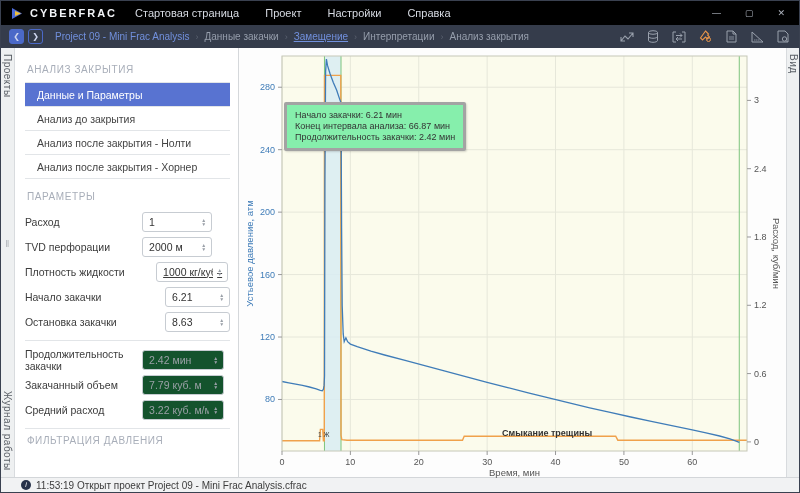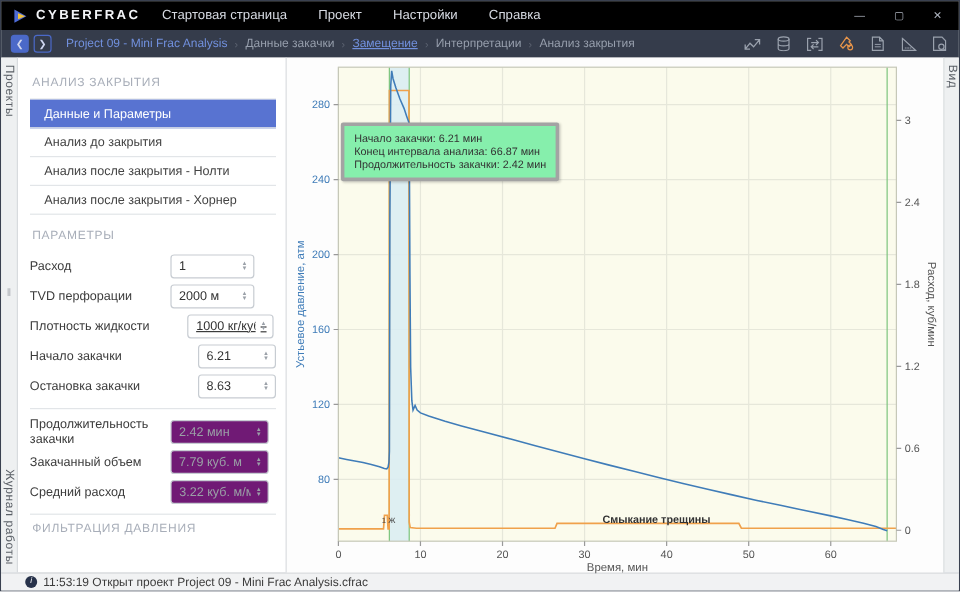--- a/index.html
+++ b/index.html
@@ -38,21 +38,21 @@
   .sidebar { width:226px; background:#fff; border-right:1px solid #d5d8db; padding:12px 8px 4px 10px; font-size:10.5px; color:#3c3c3c; overflow:hidden; }
   .sec-h { font-size:10px; letter-spacing:.6px; color:#a8aeb9; margin:4px 0 7px 2px; }
   .navlist { border-top:1px solid #e2e5e8; margin-bottom:12px; }
   .navitem { height:24px; line-height:24px; padding-left:12px; border-bottom:1px solid #e2e5e8; color:#444; cursor:default; }
   .navitem.sel { background:#5873d1; color:#fff; }
   .prow { display:flex; align-items:center; height:25px; }
   .plabel { flex:1; color:#3c3c3c; }
   .spin { display:flex; align-items:center; border:1px solid #c7ccd2; border-radius:3px; height:20px; background:#fff; padding:0 3px 0 0; }
   .spin input { border:none; outline:none; width:100%; font-size:10.5px; padding:0 2px 0 6px; color:#333; background:transparent; font-family:"Liberation Sans",sans-serif; }
   .spin .arr { display:flex; flex-direction:column; justify-content:center; line-height:4px; font-size:5px; color:#9aa0a8; padding:0 2px; }
-  .spin.dis { background:#701a75; }
+  .spin.dis { background:#14532d; }
   .spin.dis input { color:#9aa0a6; }
   .w70 { width:70px; margin-right:18px; }
   .w65 { width:65px;gap:16px; }
   .w82 { width:82px; margin-right:6px; }
   .divider { border:none; border-top:1px solid #e2e5e8; margin:6px 0; }
 
   
   .main { flex:1; position:relative; background:#fdfdfd; }
   .tooltip { position:absolute; left:45px; top:18px; background:#86efac; border:3px solid #a3a3a3; box-shadow:1px 1px 2px rgba(0,0,0,.15); padding:5px 8px; font-size:9px; line-height:11px; color:#333; border-radius:2px;margin-top:36px; }
   .closure-label { position:absolute; left:263px; top:380px; font-size:9px; font-weight:bold; color:#333; }

